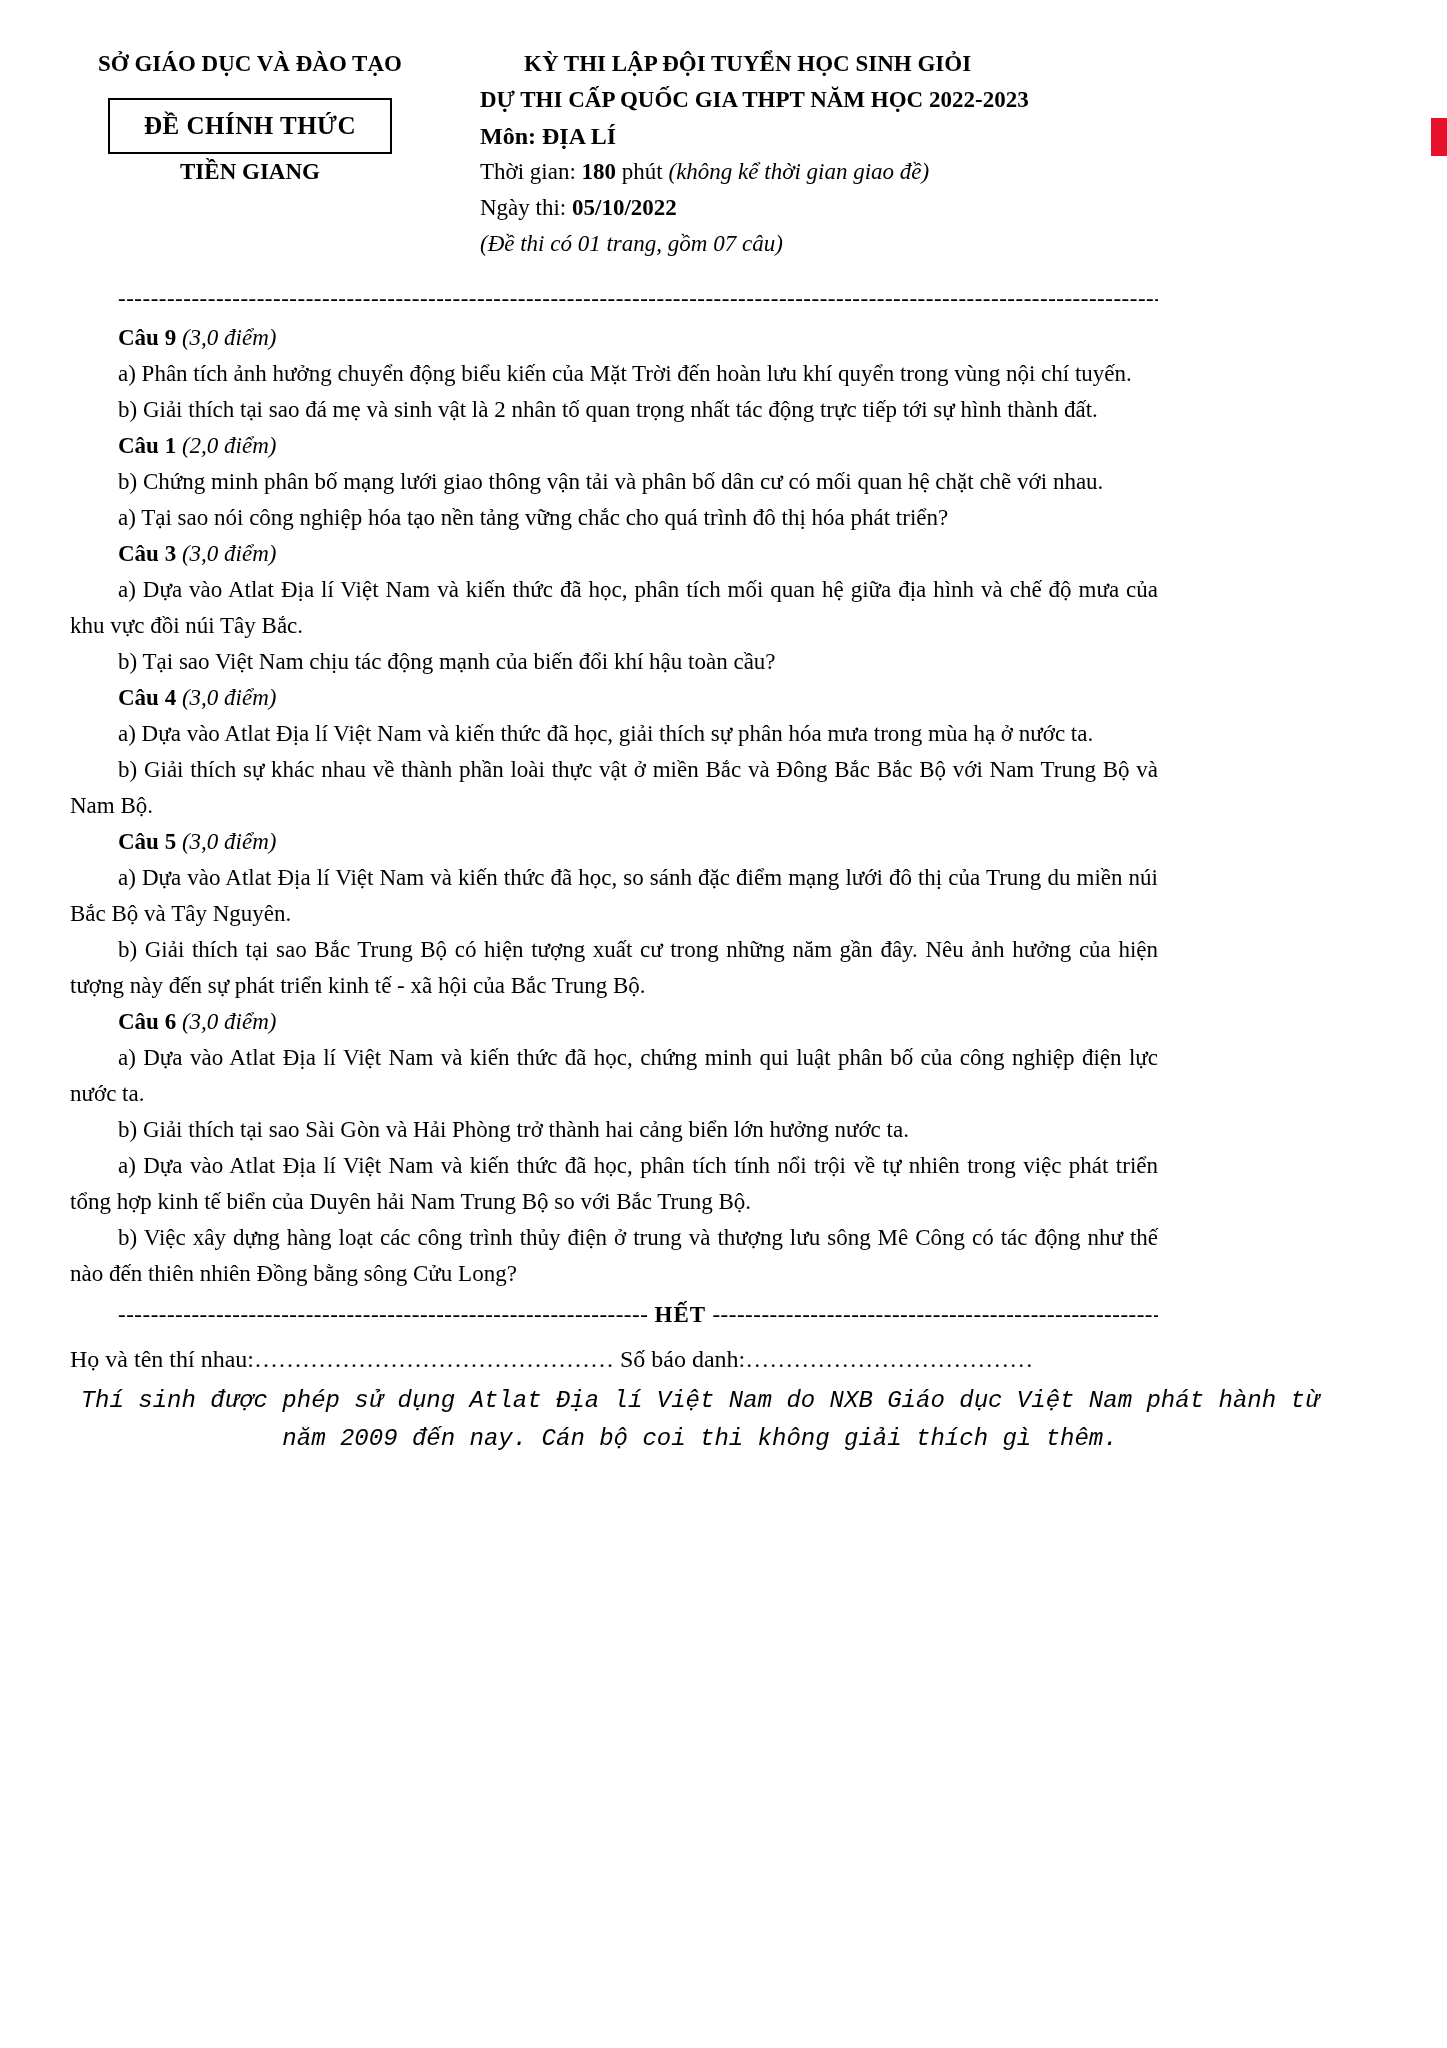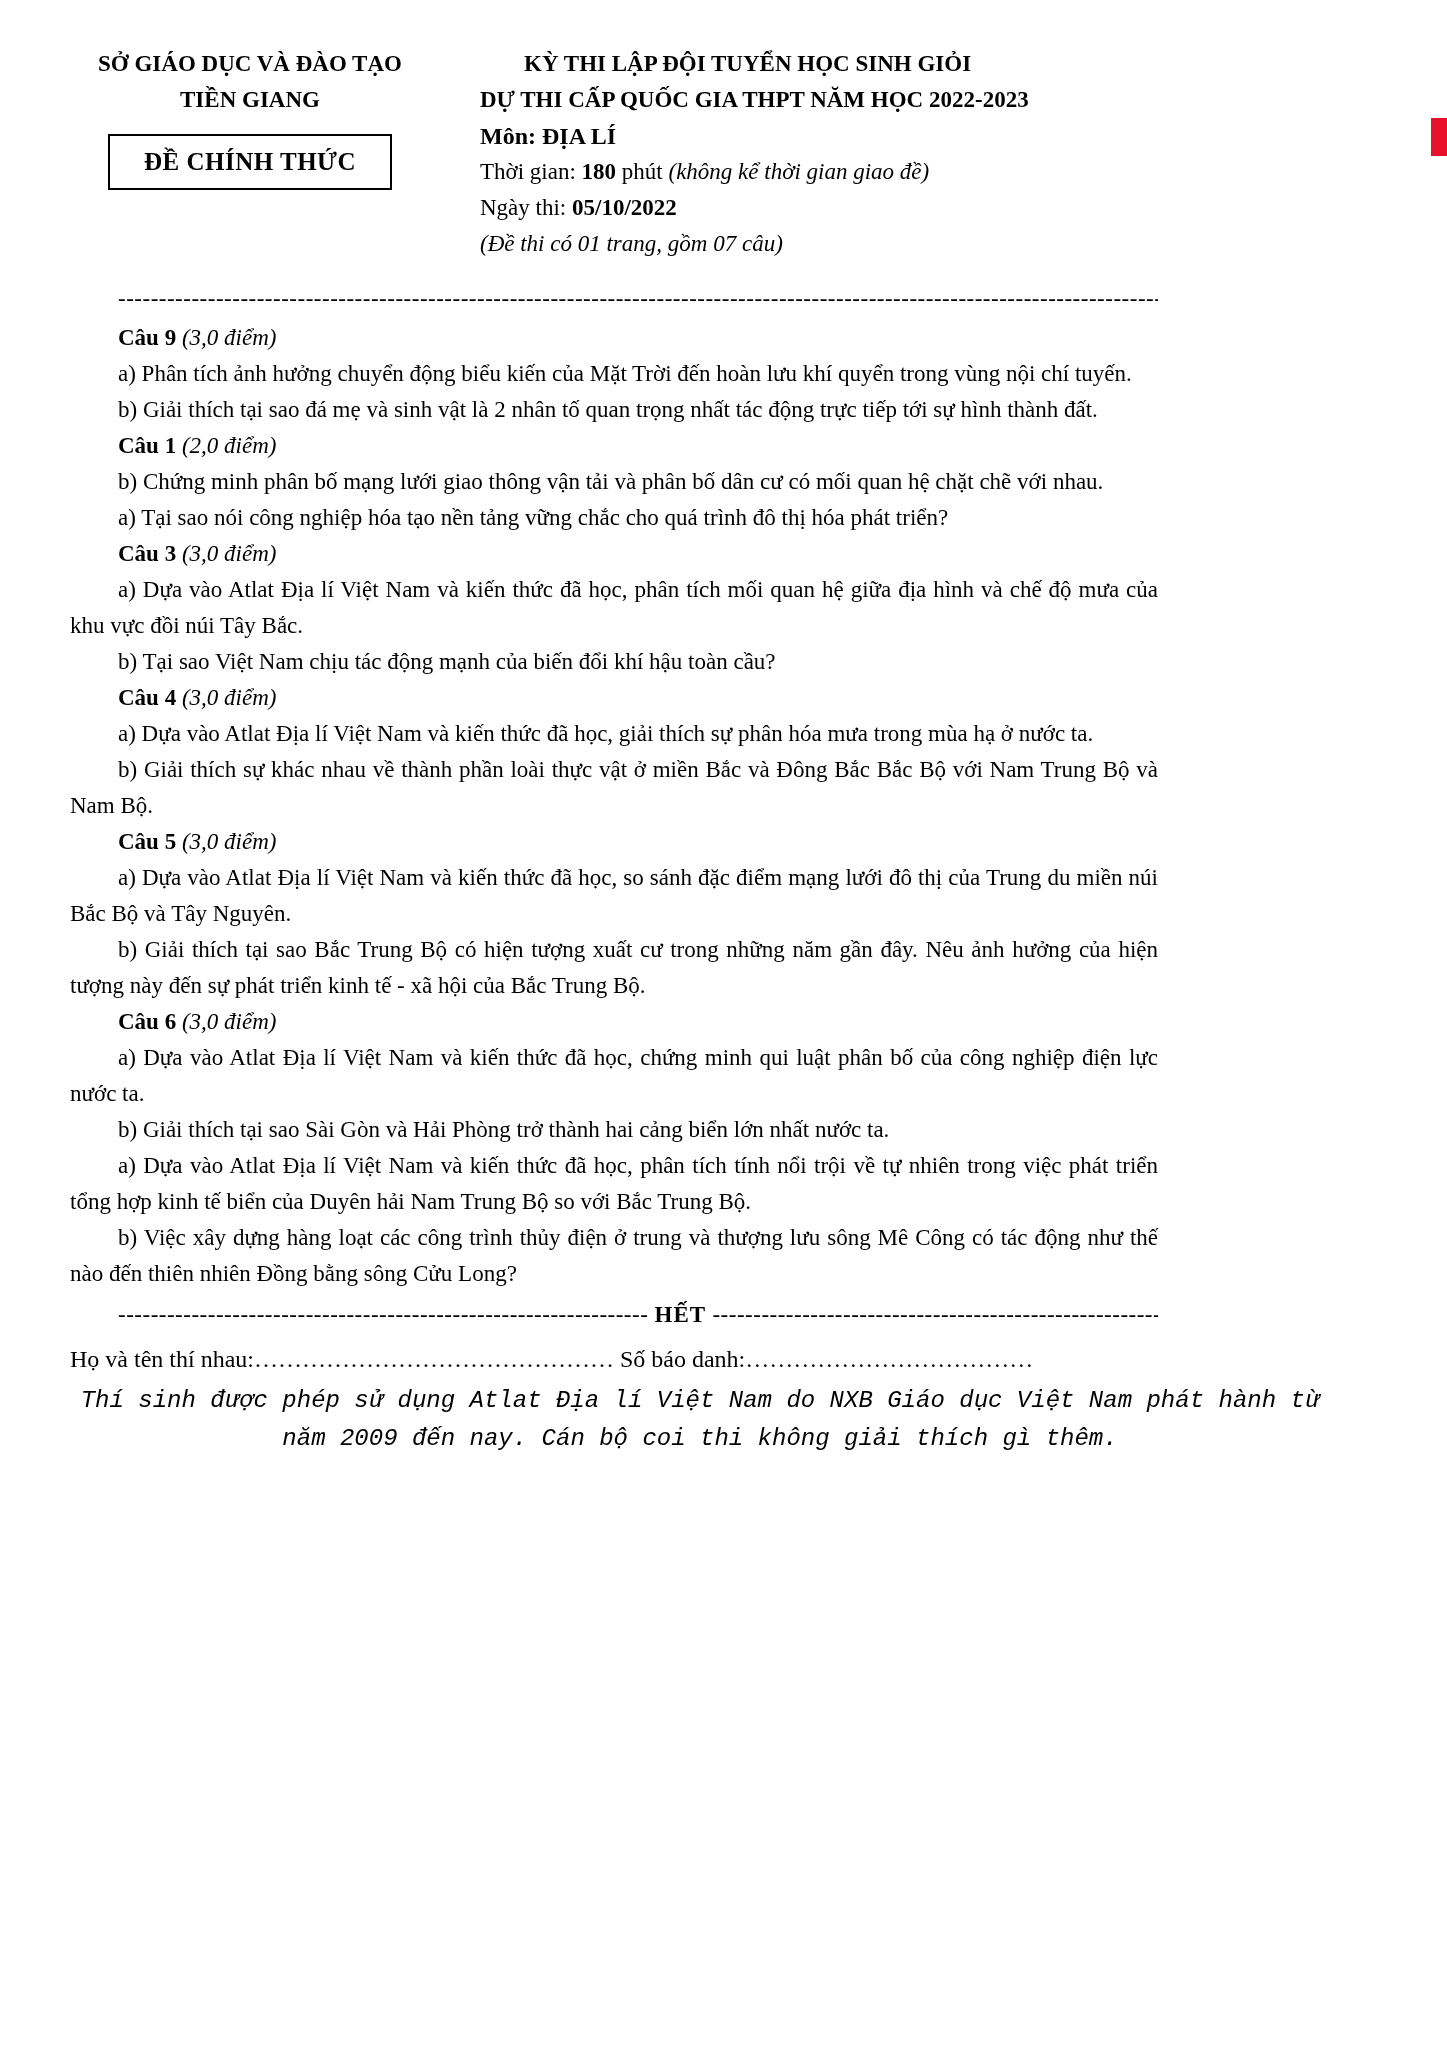--- a/index.html
+++ b/index.html
@@ -106,26 +106,26 @@
 </head>
 <body>
 
 <div class="page">
 
   <div class="red-mark" style="background: rgb(232, 17, 45);"></div>
 
   <header class="doc-header">
     <div class="header-left">
       <div>SỞ GIÁO DỤC VÀ ĐÀO TẠO</div>
-      <div>TIỀN GIANG</div>
       <div>
         <span class="official-box">
           <span>ĐỀ CHÍNH THỨC</span>
         </span>
       </div>
+      <div>TIỀN GIANG</div>
     </div>
     <div class="header-right">
       <div class="title1">KỲ THI LẬP ĐỘI TUYỂN HỌC SINH GIỎI</div>
       <div class="title2">DỰ THI CẤP QUỐC GIA THPT NĂM HỌC 2022-2023</div>
       <div class="subject-line">
         <span>Môn:</span>
         <span>ĐỊA LÍ</span>
       </div>
       <div>
         <span>Thời gian:</span>
@@ -171,21 +171,21 @@
 
     <div>
       <p class="q-heading"><span class="q-label">Câu 5</span> <span class="q-points">(3,0 điểm)</span></p>
       <p class="q-part">a) Dựa vào Atlat Địa lí Việt Nam và kiến thức đã học, so sánh đặc điểm mạng lưới đô thị của Trung du miền núi Bắc Bộ và Tây Nguyên.</p>
       <p class="q-part">b) Giải thích tại sao Bắc Trung Bộ có hiện tượng xuất cư trong những năm gần đây. Nêu ảnh hưởng của hiện tượng này đến sự phát triển kinh tế - xã hội của Bắc Trung Bộ.</p>
     </div>
 
     <div>
       <p class="q-heading"><span class="q-label">Câu 6</span> <span class="q-points">(3,0 điểm)</span></p>
       <p class="q-part">a) Dựa vào Atlat Địa lí Việt Nam và kiến thức đã học, chứng minh qui luật phân bố của công nghiệp điện lực nước ta.</p>
-      <p class="q-part">b) Giải thích tại sao Sài Gòn và Hải Phòng trở thành hai cảng biển lớn nhất nước ta.</p>
+      <p class="q-part">b) Giải thích tại sao Sài Gòn và Hải Phòng trở thành hai cảng biển lớn hưởng nước ta.</p>
     </div>
 
     <div>
       <p class="q-part">a) Dựa vào Atlat Địa lí Việt Nam và kiến thức đã học, phân tích tính nổi trội về tự nhiên trong việc phát triển tổng hợp kinh tế biển của Duyên hải Nam Trung Bộ so với Bắc Trung Bộ.</p>
       <p class="q-part">b) Việc xây dựng hàng loạt các công trình thủy điện ở trung và thượng lưu sông Mê Công có tác động như thế nào đến thiên nhiên Đồng bằng sông Cửu Long?</p>
     </div>
 
   </main>
 
   <footer>

